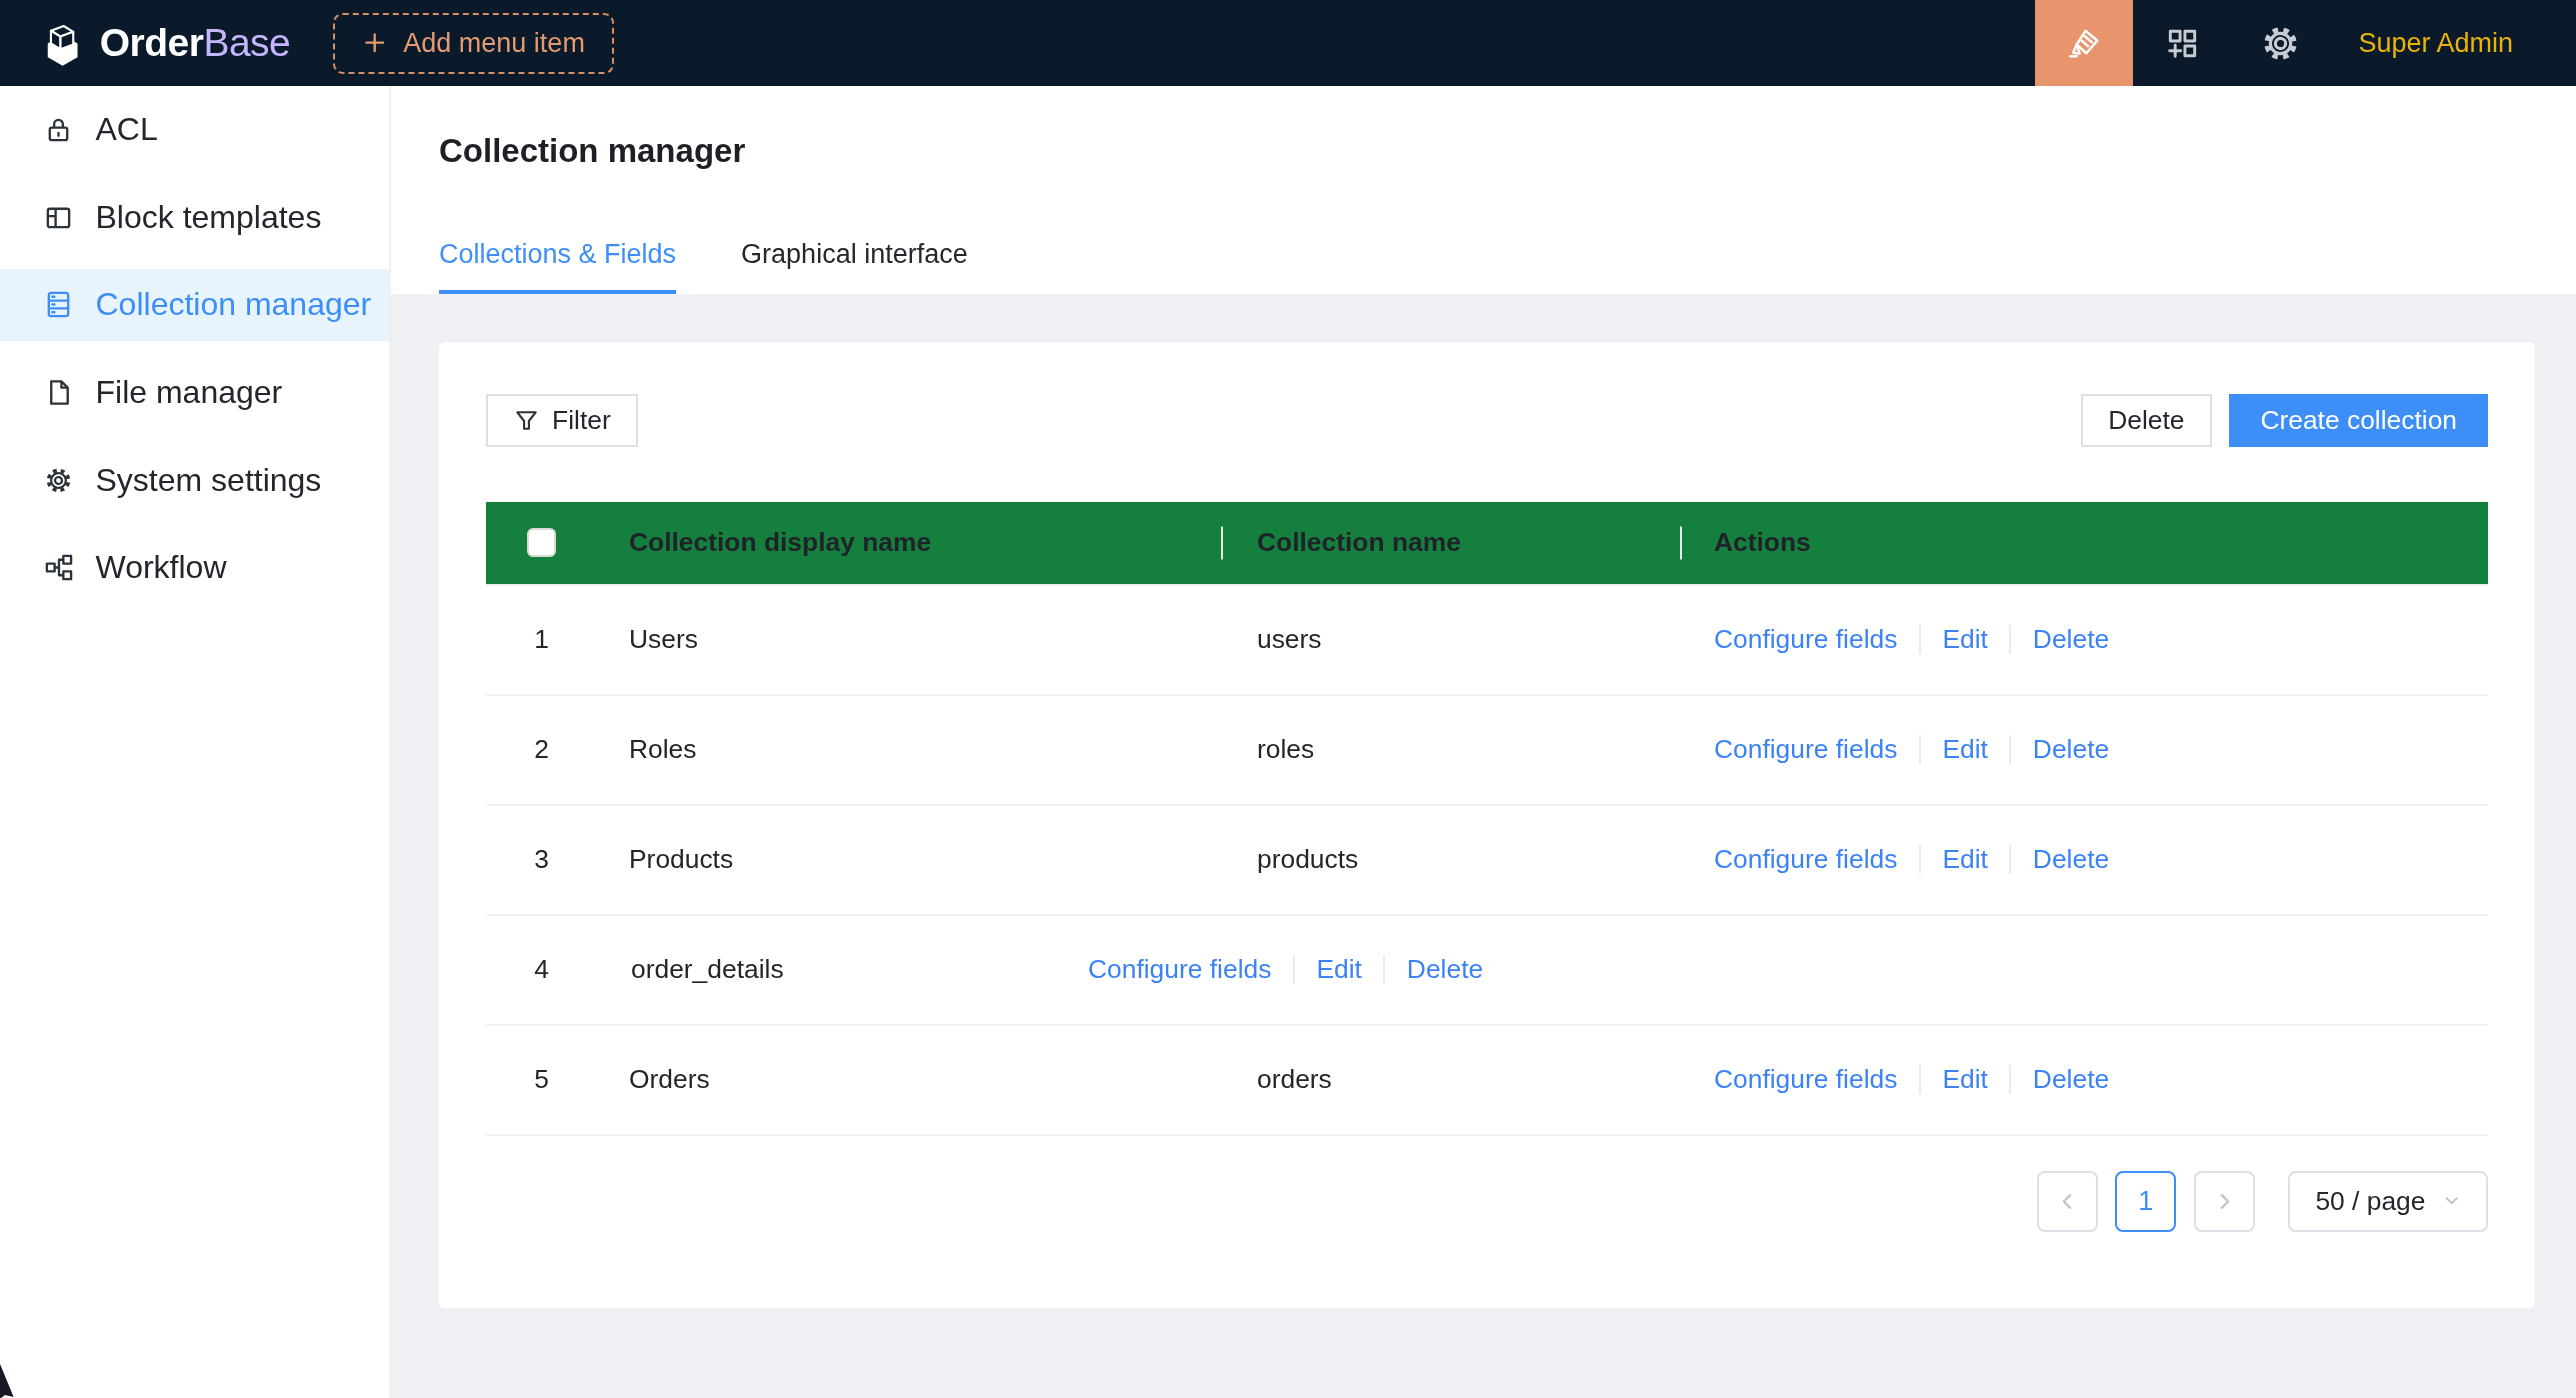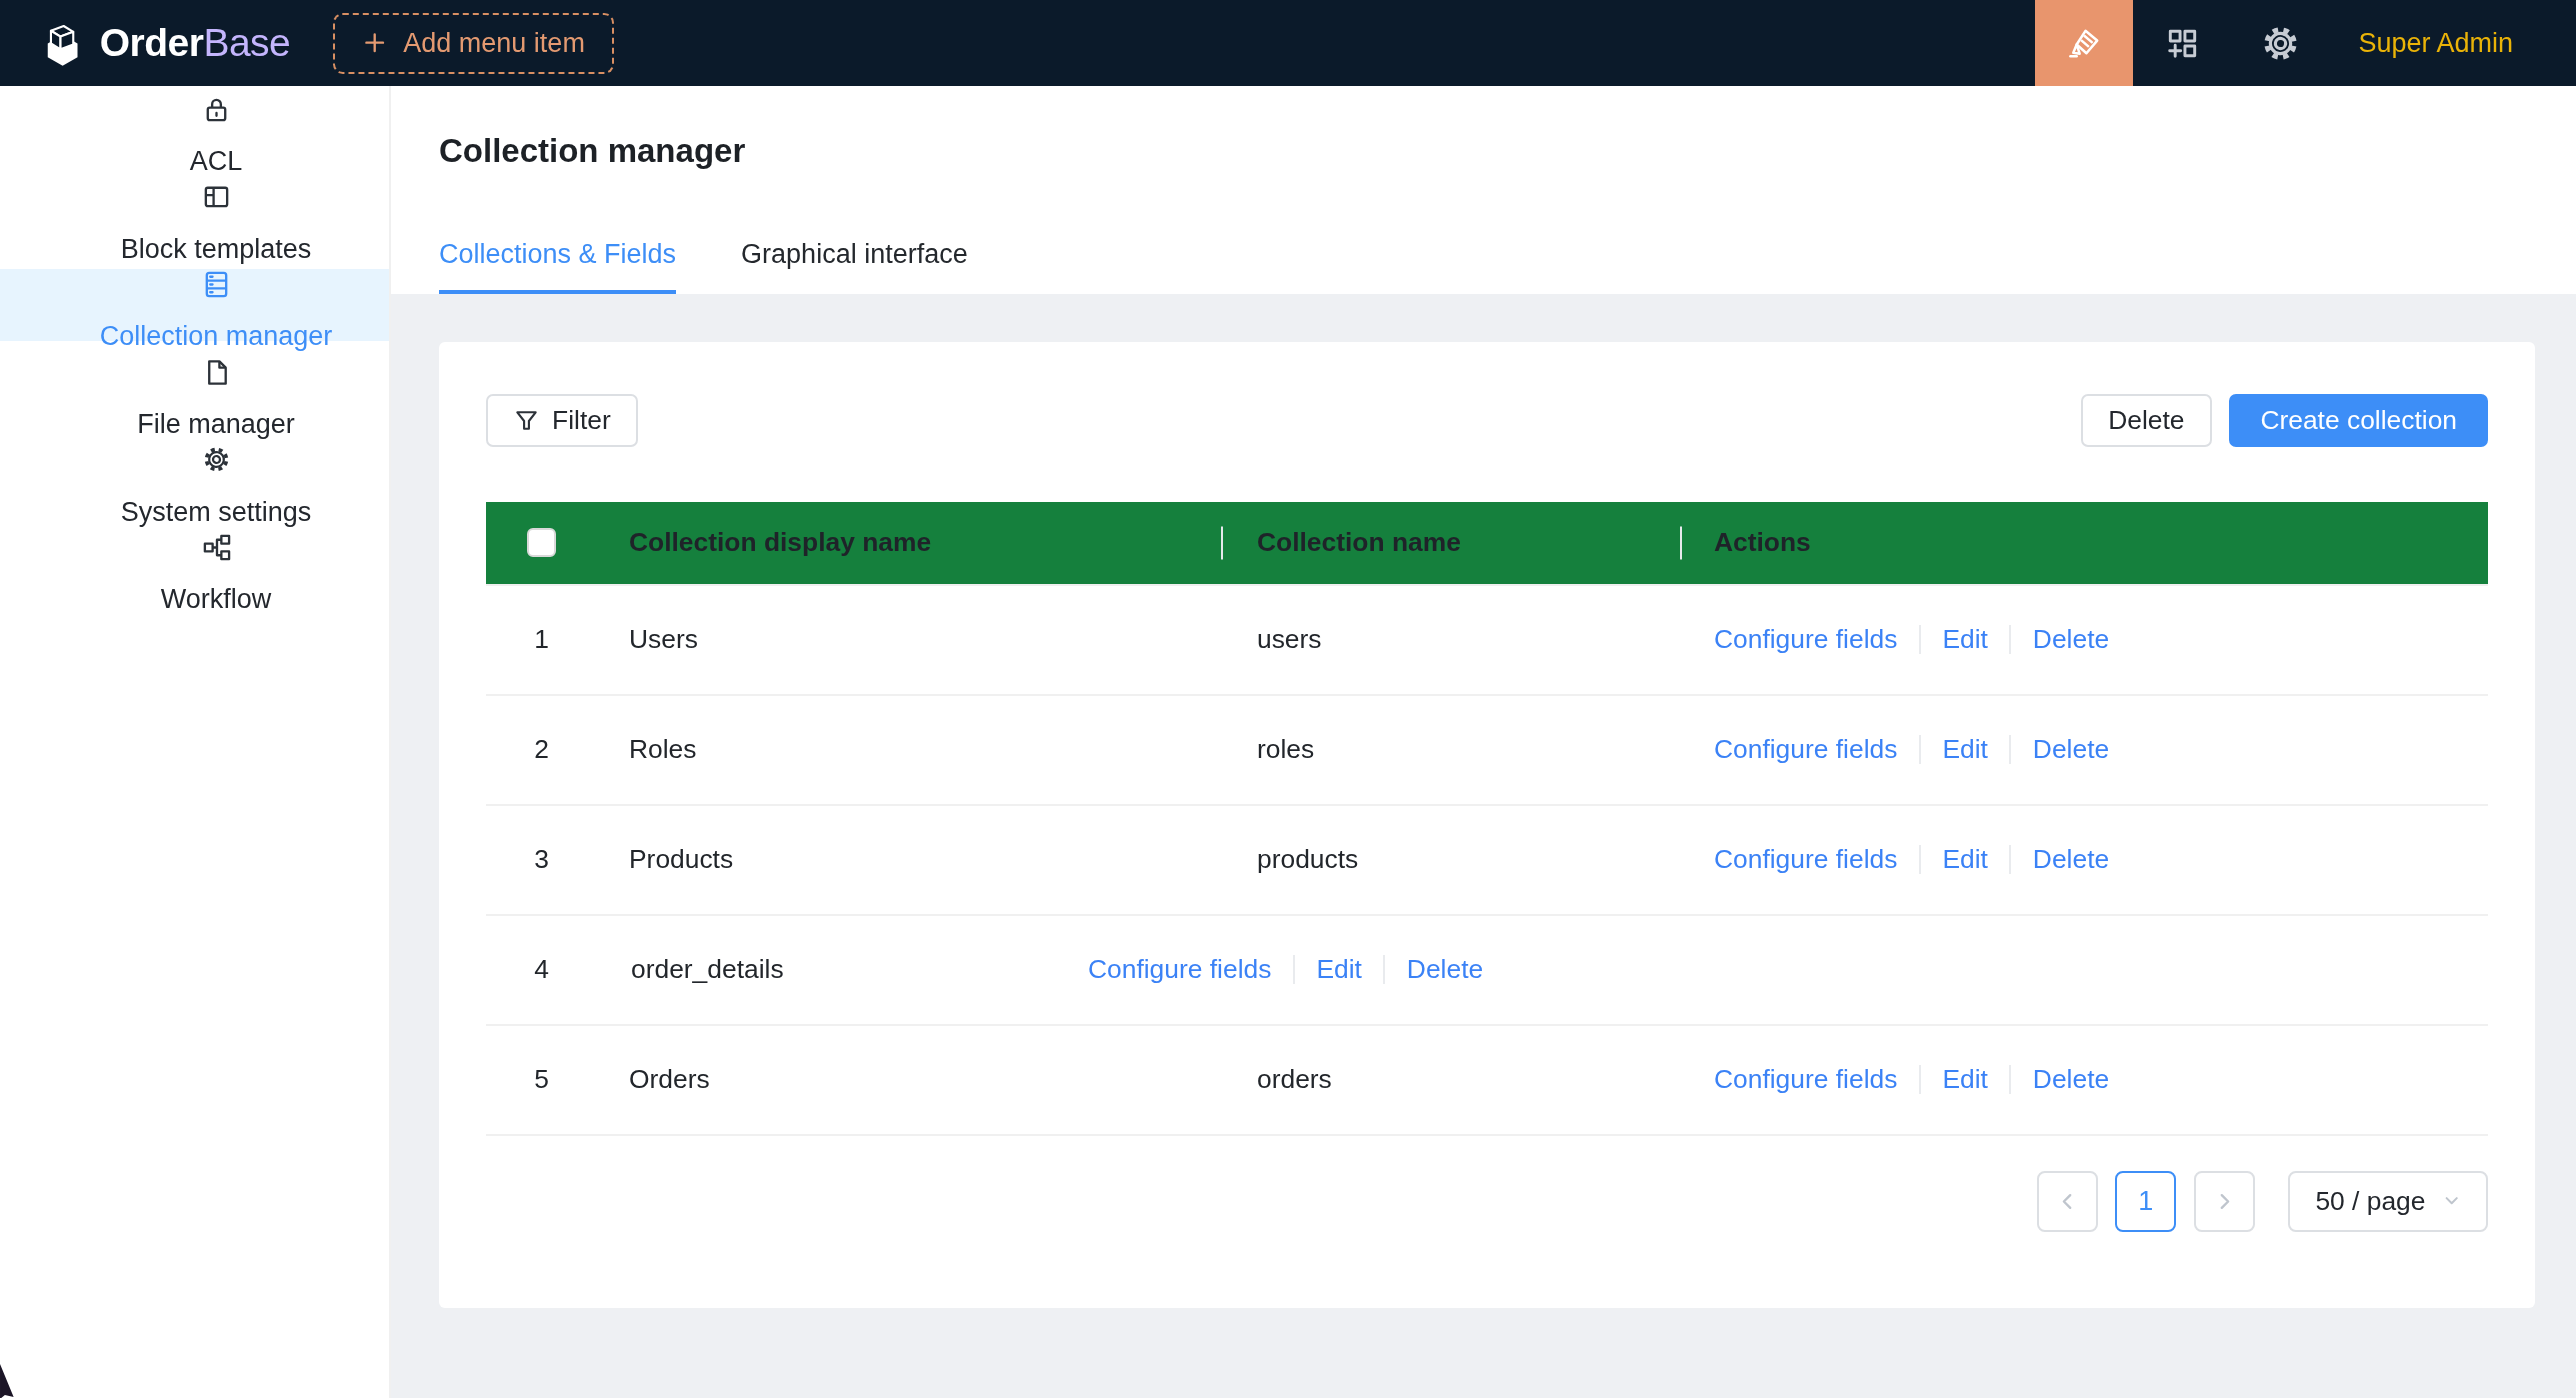--- a/index.html
+++ b/index.html
@@ -34,21 +34,21 @@
   .user-name { color:#eab308; font-size:27px; padding:0 63px 0 29px; cursor:pointer; white-space:nowrap; }
 
   
   .layout { display:flex; height:1312px; }
   .sidebar {
     width:391px; background:#ffffff; border-right:2px solid #f0f0f0;
     padding-top:7.8px; flex:none;
   }
   .side-item {
     height:72px; margin-bottom:15.6px; display:flex; align-items:center; gap:21.5px;
-    padding-left:43px; font-size:27px; color:#23272d; cursor:pointer; white-space:nowrap;flex-direction:column;
+    padding-left:43px; font-size:32px; color:#23272d; cursor:pointer; white-space:nowrap;
   }
   .side-item .sicon { width:31px; height:31px; flex:none; color:#2c3239; display:flex; }
   .side-item.active { background:#e7f4fe; color:#3d8ef7; }
   .side-item.active .sicon { color:#3d8ef7; }
 
   .main { flex:1; display:flex; flex-direction:column; background:#ffffff; }
   .content-header { background:#ffffff; padding:41px 0 0 48px; }
   .page-title { font-size:33px; font-weight:700; color:#1d2126; line-height:47px; }
   .tabs { display:flex; margin-top:65px; }
   .tab { margin-right:65px; font-size:27px; color:#24282d; padding-bottom:23.5px; cursor:pointer; position:relative; white-space:nowrap; }
@@ -56,21 +56,21 @@
   .tab .inkbar { display:none; }
   .tab.active .inkbar { display:block; position:absolute; left:0; right:0; bottom:0; height:3.9px; background:#3d8ef7; }
 
   .content-body { flex:1; background:#eef0f3; padding:48px 41px 80px 48px; }
   .card { background:#ffffff; border-radius:5.9px; padding:52px 47px 79px 47px; height:966px; }
 
   
   .toolbar { display:flex; align-items:center; justify-content:space-between; }
   .btn {
     height:53px; display:inline-flex; align-items:center; justify-content:center; gap:11.7px;
-    background:#fff; border:2px solid #dcdfe3; border-radius:7px; padding:0 25.4px;
+    background:#fff; border:2px solid #dcdfe3; border-radius:0; padding:0 25.4px;
     font-size:26.4px; color:#23272d; font-family:inherit; cursor:pointer; white-space:nowrap;
   }
   .btn .bicon { display:flex; color:#2c3239; }
   .toolbar-right { display:flex; gap:17.6px; }
   .btn.primary { background:#3d8ef7; border-color:#3d8ef7; color:#ffffff; padding:0 29px; }
 
   
   .table { margin-top:55px; }
   .trow { display:flex; align-items:center; }
   .thead {

